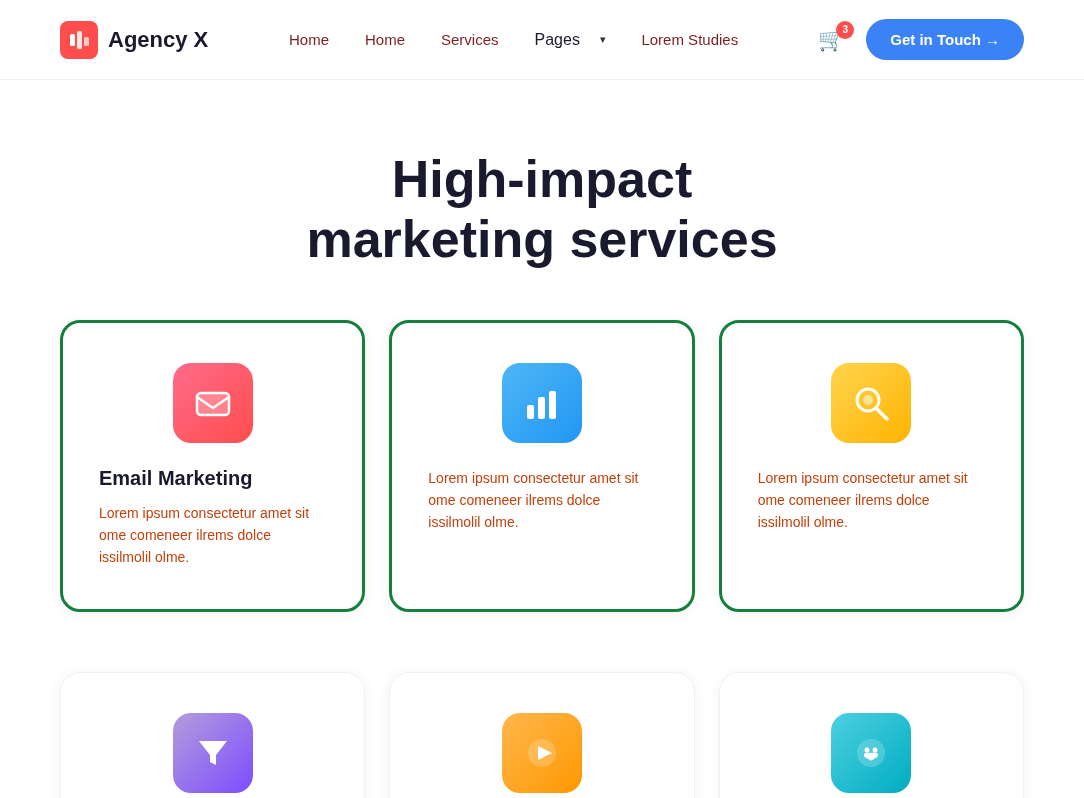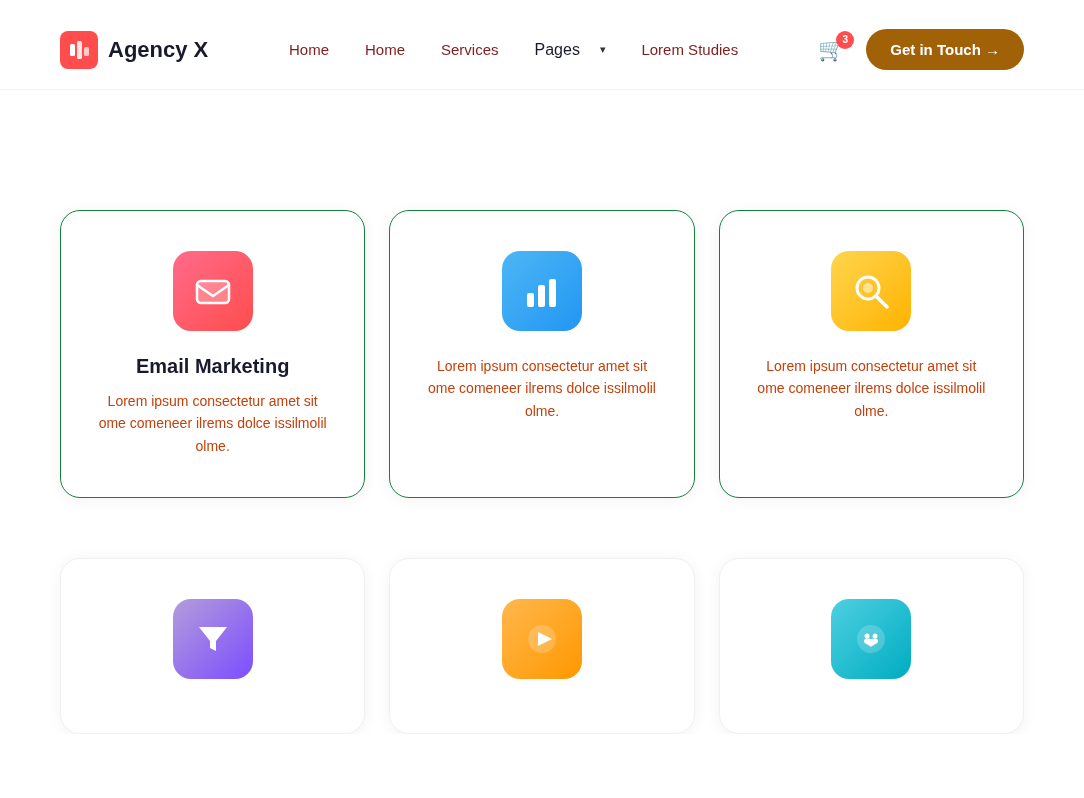--- a/index.html
+++ b/index.html
@@ -10,21 +10,20 @@
       display: flex;
       align-items: center;
       justify-content: space-between;
       padding: 17px 60px;
       height: 80px;
       border-bottom: 1px solid #f0f0f0;
       position: sticky;
       top: 0;
       background: #fff;
       z-index: 100;
-      margin-top: 10px;
     }
     .logo {
       display: flex;
       align-items: center;
       gap: 10px;
       font-size: 22px;
       font-weight: 700;
       color: #1a1a2e;
       text-decoration: none;
     }
@@ -82,21 +81,21 @@
       font-size: 10px;
       font-weight: 700;
       width: 18px;
       height: 18px;
       border-radius: 50%;
       display: flex;
       align-items: center;
       justify-content: center;
     }
     .cta-button {
-      background: #a16207;
+      background: #3b82f6;
       color: #fff;
       border: none;
       border-radius: 50px;
       padding: 12px 24px;
       font-size: 15px;
       font-weight: 600;
       cursor: pointer;
       display: flex;
       align-items: center;
       gap: 8px;
@@ -124,24 +123,23 @@
     .services-grid {
       display: grid;
       grid-template-columns: repeat(3, 1fr);
       gap: 24px;
       padding: 0 60px 60px;
       max-width: 1084px;
       margin: 0 auto;
     }
     .service-card {
       background: #fff;
-      border: 1px solid #15803d;
+      border: 3px solid #15803d;
       border-radius: 20px;
       padding: 40px 36px;
-      text-align: center;
       box-shadow: 0 2px 16px rgba(0,0,0,0.05);
       transition: box-shadow 0.2s;
     }
     .service-icon {
       width: 80px;
       height: 80px;
       border-radius: 18px;
       display: flex;
       align-items: center;
       justify-content: center;
@@ -215,20 +213,24 @@
   <div class="nav-right">
     <div class="cart-wrapper">
       <span class="cart-icon">🛒</span>
       <span class="cart-badge">3</span>
     </div>
     <button class="cta-button">Get in Touch →</button>
   </div>
 </nav>
 
 <div class="section-header">
+  <h1 class="section-title">
+    <span>High-impact</span><br>
+    <span>marketing services</span>
+  </h1>
 </div>
 
 <div class="services-grid">
 
   <div class="service-card">
     <div class="service-icon icon-email">
       <svg width="40" height="40" viewBox="0 0 40 40" fill="none">
         <rect x="4" y="10" width="32" height="22" rx="4" fill="white" opacity="0.25"></rect>
         <path d="M4 14l16 11 16-11" stroke="white" stroke-width="2.5" fill="none" stroke-linecap="round"></path>
         <rect x="4" y="10" width="32" height="22" rx="4" stroke="white" stroke-width="2.5" fill="none"></rect>

